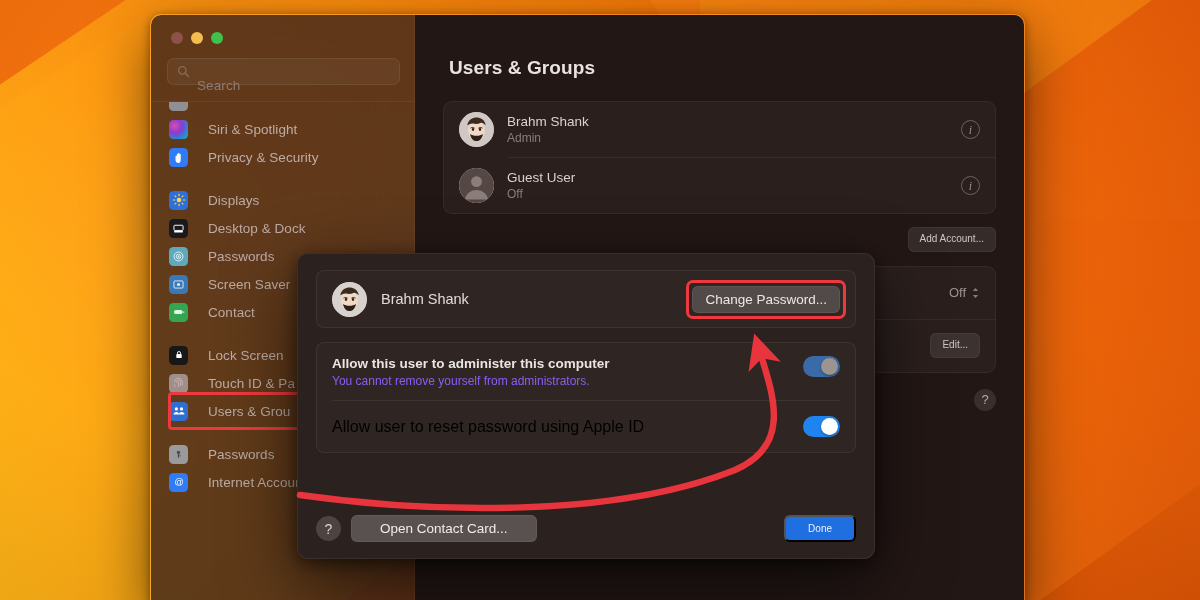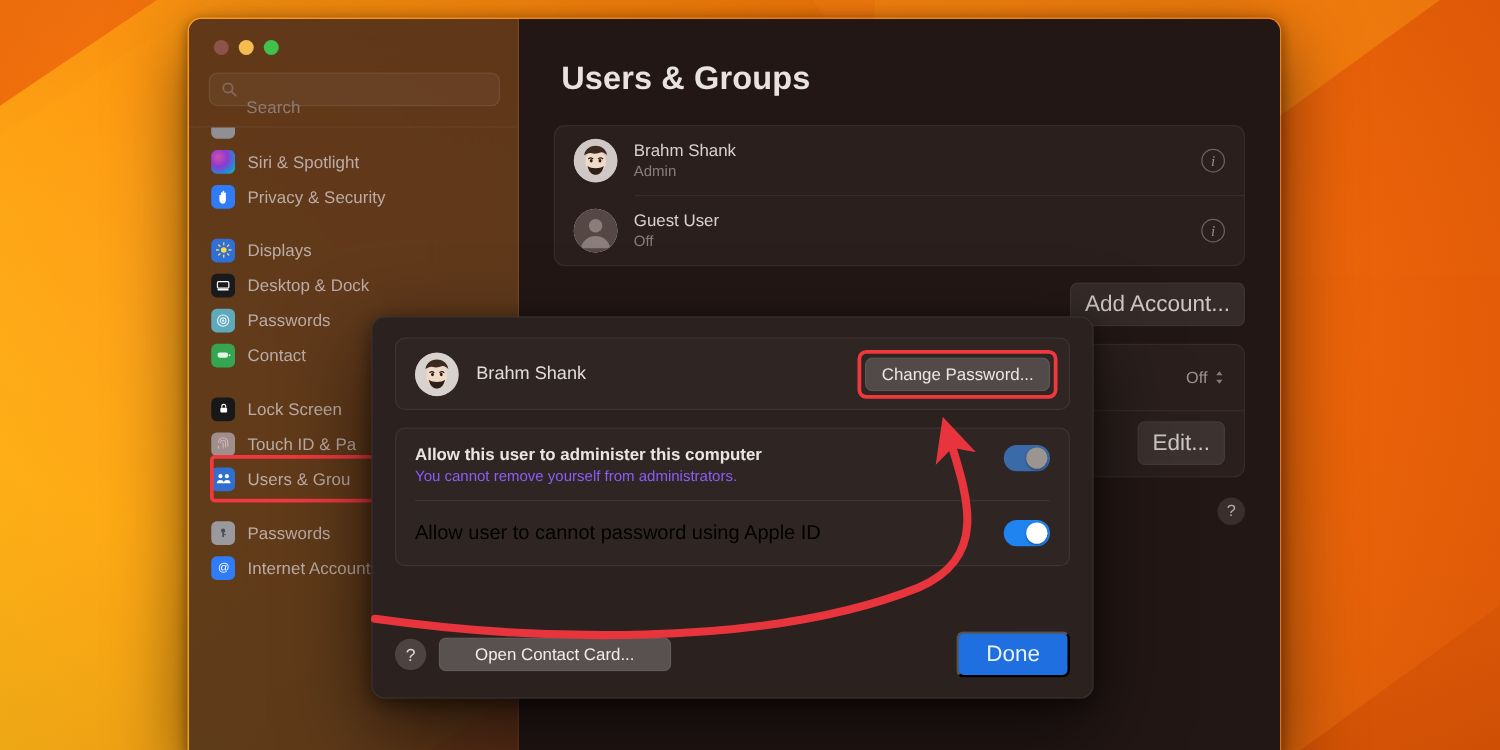--- a/index.html
+++ b/index.html
@@ -83,21 +83,21 @@
   .search-ph { font-size:13.5px; color:#8d7c77; letter-spacing:.1px;margin-top:27px; }
 
   .sidebar-scroll {
     position:absolute; top:86px; left:0; right:0; bottom:0;
     overflow:hidden;
   }
   .sep-line { height:1px; background:rgba(255,255,255,.06); margin:0 0 0 0; }
   .nav-group { padding:3px 10px 0 10px; }
   .group-gap { height:12px; }
   .nav-item {
-    display:flex; align-items:center; gap:10px;
+    display:flex; align-items:center; gap:20px;
     height:28px; padding:0 8px; border-radius:6px;
     position:relative;
   }
   .nav-item .label {
     font-size:13.5px; color:#bcaca7; letter-spacing:.05px; white-space:nowrap;
   }
   .ic {
     width:19px; height:19px; flex:0 0 19px; border-radius:4.5px;
     display:flex; align-items:center; justify-content:center;
     font-size:11px; color:#fff; overflow:hidden; position:relative;
@@ -129,22 +129,22 @@
     position:absolute; left:7px; top:-5px; width:148px; height:38px;
     border:3px solid #f0393f; border-radius:4px; pointer-events:none;
   }
 
   
   #main {
     flex:1; height:100%; background:#231715;
     position:relative; padding:26px 28px 0 28px;
   }
   #page-title {
-    font-size:26px; font-weight:700; color:#e8e2e0; letter-spacing:.1px;
-    margin:6px 0 22px 6px;
+    font-size:19px; font-weight:700; color:#e8e2e0; letter-spacing:.1px;
+    margin:16px 0 22px 6px;
   }
   .card {
     background:rgba(255,255,255,.035);
     border:1px solid rgba(255,255,255,.055);
     border-radius:9px;
   }
   .user-row { display:flex; align-items:center; gap:13px; height:55px; padding:0 15px; }
   .row-div { height:1px; background:rgba(255,255,255,.06); margin-left:64px; }
   .avatar {
     width:35px; height:35px; border-radius:50%; flex:0 0 35px;
@@ -157,21 +157,21 @@
     margin-left:auto; width:19px; height:19px; border-radius:50%;
     border:1.3px solid #6d625f; color:#9a8e8a;
     font-size:12px; font-style:italic; font-family:"Liberation Serif", serif;
     display:flex; align-items:center; justify-content:center; line-height:1;
   }
 
   .btn-row { display:flex; justify-content:flex-end; margin-top:13px; }
   .btn {
     background:rgba(255,255,255,.085);
     border:1px solid rgba(255,255,255,.05);
-    border-radius:6px; color:#cfc7c4; font-size:18px;
+    border-radius:6px; color:#cfc7c4; font-size:10px;
     padding:5px 11px; line-height:1.25; white-space:nowrap;
   }
 
   .card2 { margin-top:14px; }
   .opt-row { display:flex; align-items:center; height:52px; padding:0 15px; }
   .opt-spacer { flex:1; }
   .popup {
     display:flex; align-items:center; gap:5px; color:#9e9390; font-size:13px;
   }
   .chev { display:flex; flex-direction:column; gap:1px; opacity:.8; }
@@ -240,21 +240,21 @@
     background:rgba(255,255,255,.16); color:#ddd6d3;
     font-size:14px; display:flex; align-items:center; justify-content:center;
   }
   .ocard-btn {
     background:rgba(255,255,255,.22);
     border:1px solid rgba(255,255,255,.06);
     border-radius:6px; color:#f1ecea; font-size:13.5px; padding:5px 28px;
   }
   .done-btn {
     margin-left:auto; background:#1f6fe0; border-radius:6px;
-    color:#e9f1fd; font-size:18px; padding:6px 22px; font-weight:400;
+    color:#e9f1fd; font-size:10px; padding:6px 22px; font-weight:400;
   }
 
   
   #anno { position:absolute; inset:0; pointer-events:none; z-index:40; }
 </style>
 </head>
 <body>
 
 <div id="desktop">
   <div class="streak s5"></div>
@@ -339,20 +339,29 @@
             <span class="ic wallpaper">
               <svg width="15" height="15" viewBox="0 0 20 20">
                   <circle cx="10" cy="10" r="6" fill="none" stroke="#eaf6fa" stroke-width="1.2"></circle>
                   <circle cx="10" cy="10" r="3" fill="none" stroke="#eaf6fa" stroke-width="1.2"></circle>
                   <circle cx="10" cy="10" r="1.2" fill="#eaf6fa"></circle>
                 </svg>
             </span>
             <span class="label">Passwords</span>
           </div>
           <div class="nav-item">
+            <span class="ic screensav">
+              <svg width="13" height="13" viewBox="0 0 20 20">
+                  <rect x="3" y="4.5" width="14" height="11" rx="1.6" fill="none" stroke="#dfefff" stroke-width="1.4"></rect>
+                  <circle cx="10" cy="10" r="2.4" fill="#dfefff"></circle>
+                </svg>
+            </span>
+            <span class="label">Screen Saver</span>
+          </div>
+          <div class="nav-item">
             <span class="ic battery">
               <svg width="14" height="14" viewBox="0 0 20 20">
                   <rect x="3" y="7" width="12" height="6" rx="2.4" fill="#dff7e3"></rect>
                   <rect x="16" y="9" width="1.6" height="2.4" rx="0.7" fill="#dff7e3"></rect>
                 </svg>
             </span>
             <span class="label">Contact</span>
           </div>
         </div>
 
@@ -517,21 +526,21 @@
         <div class="txt">
           <span class="t1">Allow this user to administer this computer</span>
           <span class="t2">You cannot remove yourself from administrators.</span>
         </div>
         <div class="toggle on-dim">
           <span class="knob"></span>
         </div>
       </div>
       <div class="m-div"></div>
       <div class="m-opt2">
-        <span class="t1">Allow user to cannot password using Apple ID</span>
+        <span class="t1">Allow user to reset password using Apple ID</span>
         <div class="toggle on">
           <span class="knob"></span>
         </div>
       </div>
     </div>
 
     <div class="m-foot">
       <div class="q-btn">?</div>
       <button class="ocard-btn">Open Contact Card...</button>
       <button class="done-btn">Done</button>

